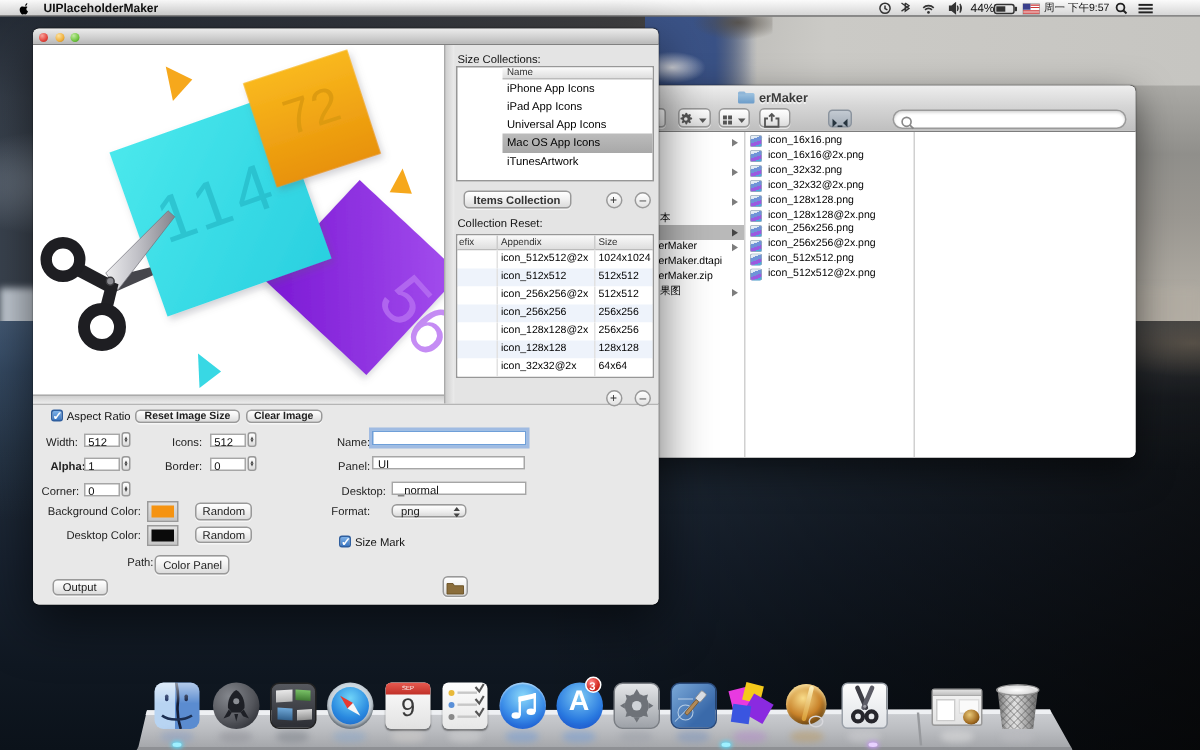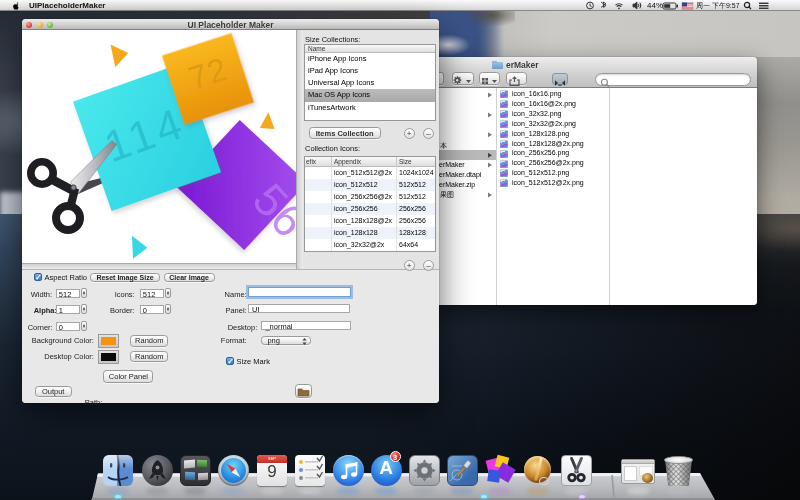--- a/index.html
+++ b/index.html
@@ -167,21 +167,20 @@
   <div class="ab" style="left:232px;top:80.2px;line-height:9.9px;">icon_512x512.png</div>
   <div class="ab" style="left:220px;top:91.3px;width:8px;height:8px;border-radius:1.5px;background:linear-gradient(160deg,#f2f6fa 0%,#dce8f2 30%,#6f93d8 30% 55%,#9a5ae0 55% 78%,#49aade 78%);box-shadow:inset 0 0 0 .5px #9ab;"></div>
   <div class="ab" style="left:232px;top:90.1px;line-height:9.9px;">icon_512x512@2x.png</div>
  </div>
 </div>
 <div class="win" id="appwin" style="left:22px;top:19px;width:417px;height:384px;background:#e6e6e6;box-shadow:0 12px 34px rgba(0,0,0,.6), 0 0 1px rgba(0,0,0,.8);">
  <div class="tbar" style="height:11px;"></div>
  <div class="tl" style="left:4px;background:radial-gradient(circle at 35% 30%,#f8a49c,#e3443c 60%,#a62820);"></div>
  <div class="tl" style="left:14.5px;background:radial-gradient(circle at 35% 30%,#fbe2a2,#f0b03c 60%,#b57a14);"></div>
  <div class="tl" style="left:25px;background:radial-gradient(circle at 35% 30%,#c2eba2,#6fc440 60%,#3d8a1c);"></div>
- <div class="ab" style="left:0;top:1px;width:100%;text-align:center;font-size:8.5px;font-weight:bold;color:#3a3a3a;text-shadow:0 1px 0 rgba(255,255,255,.5);">UI Placeholder Maker</div>
 
  <div class="ab" id="preview" style="left:0;top:11px;width:274px;height:232.5px;background:#fff;overflow:hidden;">
  <svg width="274" height="233" viewBox="0 0 274 233">
   <defs>
    <linearGradient id="gpu" x1="1" y1="0" x2="0" y2="1">
               <stop offset="0" stop-color="#a44fee"></stop>
               <stop offset="1" stop-color="#7b18d4"></stop>
             </linearGradient>
    <linearGradient id="gcy" x1="0" y1="0" x2="1" y2="1">
               <stop offset="0" stop-color="#4ae8ec"></stop>
@@ -222,32 +221,32 @@
   <circle cx="20" cy="143" r="11.2" fill="none" stroke="#1e1e22" stroke-width="7.6"></circle>
   <circle cx="46" cy="188" r="12" fill="none" stroke="#1e1e22" stroke-width="8"></circle>
   <circle cx="51.5" cy="157.5" r="2.6" fill="#8a8a90" stroke="#3a3a3e" stroke-width="1"></circle>
  </svg>
  </div>
  <div class="ab" style="left:274px;top:11px;width:7px;height:238.5px;background:linear-gradient(to right,#cfcfcf,#ececec);border-left:1px solid #aaa;"></div>
  <div class="ab" style="left:0px;top:243.5px;width:274px;height:6px;background:linear-gradient(#cfcfcf,#ececec);border-top:1px solid #aaa;"></div>
 
  <div class="ab" id="rpanel" style="left:281px;top:11px;width:136px;height:238.5px;background:#e4e4e4;font-size:7.5px;">
   <div class="ab" style="left:2px;top:5px;color:#111;">Size Collections:</div>
-  <div class="ab" style="left:1px;top:14px;width:132px;height:77px;background:#fff;border:1px solid #979797;">
+  <div class="ab" style="left:1px;top:14px;width:132px;height:77px;background:#fff;border:1px solid #979797;padding-left:30px;">
    <div style="height:7.5px;background:linear-gradient(#fafafa,#dedede);border-bottom:1px solid #bbb;font-size:6.5px;color:#333;padding-left:3px;line-height:7.5px;">Name</div>
    <div style="height:12.3px;line-height:12.3px;padding-left:3px;">iPhone App Icons</div>
    <div style="height:12.3px;line-height:12.3px;padding-left:3px;">iPad App Icons</div>
    <div style="height:12.3px;line-height:12.3px;padding-left:3px;">Universal App Icons</div>
    <div style="height:12.3px;line-height:12.3px;padding-left:3px;background:linear-gradient(#bcbcbc,#a8a8a8);">Mac OS App Icons</div>
    <div style="height:12.3px;line-height:12.3px;padding-left:3px;">iTunesArtwork</div>
   </div>
   <div class="btn" style="left:5.7px;top:97px;width:72px;height:12px;line-height:11px;font-size:7.5px;font-weight:bold;color:#333;">Items Collection</div>
   <div class="circ" style="left:100.5px;top:97.5px;">+</div>
   <div class="circ" style="left:120px;top:98px;">–</div>
-  <div class="ab" style="left:2px;top:114px;color:#111;">Collection Icons:</div>
+  <div class="ab" style="left:2px;top:114px;color:#111;">Collection Reset:</div>
   <div class="ab" style="left:1px;top:126px;width:132px;height:96px;background:#fff;border:1px solid #979797;font-size:7px;">
    <div style="height:9.5px;background:linear-gradient(#fafafa,#dedede);border-bottom:1px solid #bbb;font-size:6.5px;color:#333;line-height:9.5px;position:relative;">
     <span style="position:absolute;left:1px;">efix</span>
             <span style="position:absolute;left:29px;">Appendix</span>
             <span style="position:absolute;left:94px;">Size</span>
     <i style="position:absolute;left:26px;top:0;width:1px;height:9.5px;background:#ccc;"></i>
             <i style="position:absolute;left:91px;top:0;width:1px;height:9.5px;background:#ccc;"></i>
    </div>
    <div style="height:12px;line-height:12px;background:#fff;position:relative;">
             <span style="position:absolute;left:29px;">icon_512x512@2x</span>
@@ -348,21 +347,21 @@
           </svg></div>
   <div class="lab" style="left:0;top:82.3px;width:71.9px;">Desktop Color:</div>
   <div class="ab" style="left:76.1px;top:80.1px;width:21.3px;height:14.3px;background:linear-gradient(#e2e2e2,#c6c6c6);border:1px solid #9a9a9a;padding:2px;">
           <div style="width:100%;height:100%;background:#0a0a0a;"></div>
         </div>
   <div class="btn" style="left:108.1px;top:81.1px;width:38.3px;height:11.7px;line-height:10.5px;font-size:7.5px;">Random</div>
   <div class="cb" style="left:204.3px;top:87.4px;">✓</div>
   <div class="ab" style="left:214.6px;top:87.2px;color:#111;">Size Mark</div>
   <div class="btn" style="left:81.4px;top:100.9px;width:50.1px;height:12.7px;line-height:11.5px;font-size:7.5px;">Color Panel</div>
   <div class="btn" style="left:12.5px;top:116.1px;width:37.3px;height:11.5px;line-height:10.5px;font-size:7.5px;">Output</div>
-  <div class="lab" style="left:50px;top:128px;width:30.3px;">Path:</div>
+  <div class="lab" style="left:50px;top:100px;width:30.3px;">Path:</div>
   <div class="btn" style="left:272.8px;top:114.4px;width:17.3px;height:14.3px;"><svg width="13" height="10" viewBox="0 0 13 10" style="margin-top:2px">
             <path d="M1 2 h4 l1 1.5 h6 V9 H1z" fill="#8a6d3b" stroke="#6a5025" stroke-width=".6"></path>
           </svg></div>
  </div>
 </div>
 <div class="ab" id="dock" style="left:0;top:440px;width:800px;height:60px;">
  <svg class="ab" style="left:0;top:0" width="800" height="60" viewBox="0 0 800 60">
   <defs>
           <linearGradient id="gsh" x1="0" y1="0" x2="0" y2="1">
             <stop offset="0" stop-color="#ced0d4"></stop>

